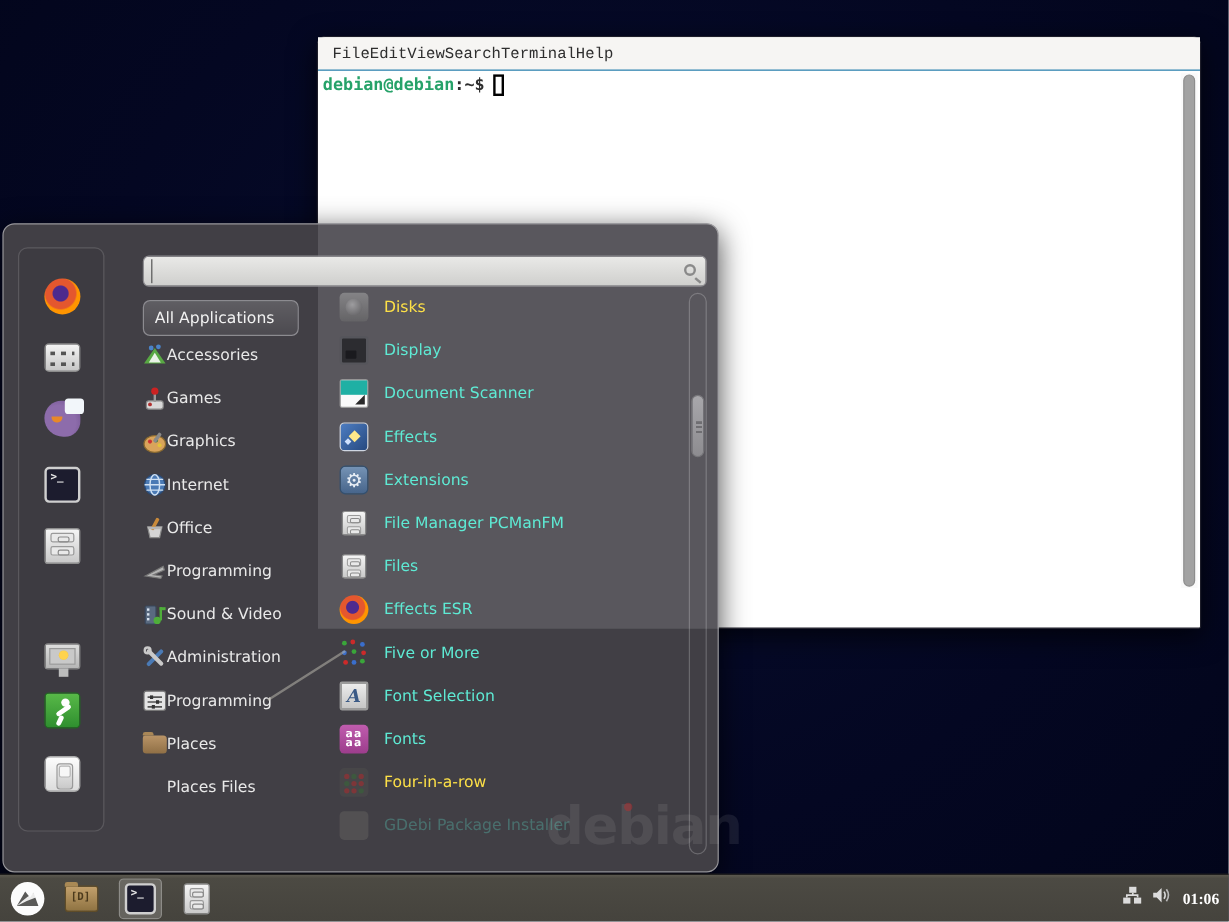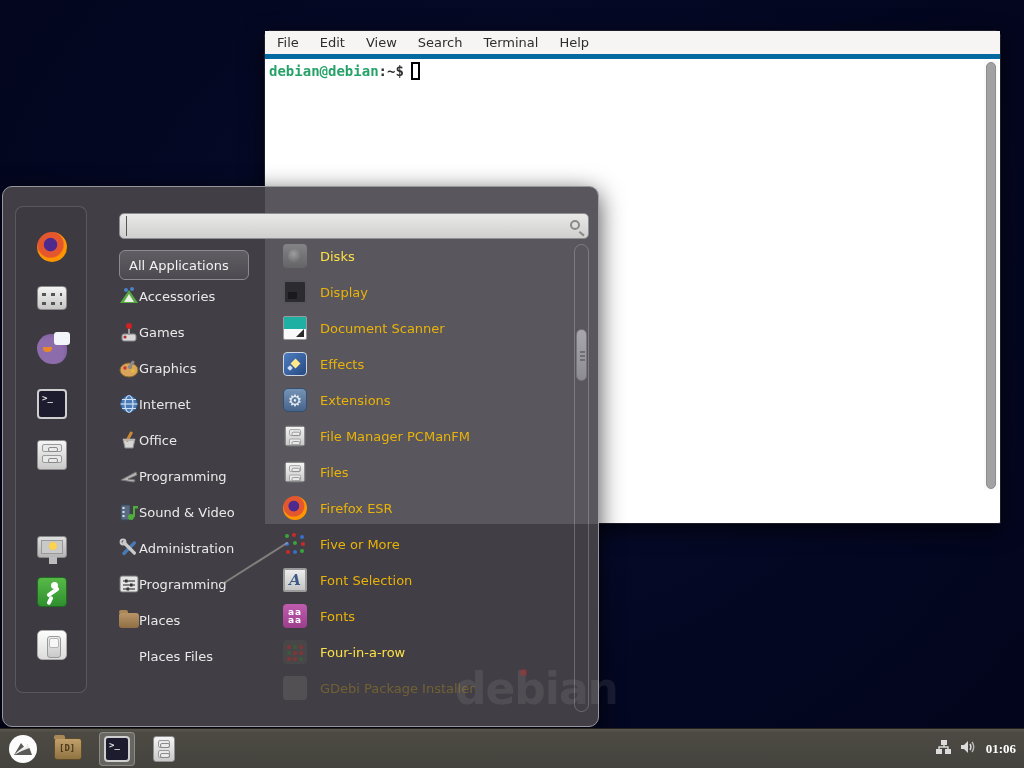--- a/index.html
+++ b/index.html
@@ -19,22 +19,22 @@
   .titlebar .title { font-size:13px; font-weight:bold; color:#3a3a3a; }
   .win-icon { position:absolute; left:14px; top:11px; width:9px; height:10px;
     background:#31363b; border-radius:1px; }
   .win-icon:after{ content:""; position:absolute; left:10px; top:-2px; width:2px; height:3px; background:#6a6a6a;}
   .win-controls { position:absolute; right:14px; top:0; height:32px; display:flex; gap:20px; align-items:center; }
   .wc { width:14px; height:14px; position:relative; cursor:default; }
   .wc-min:after { content:""; position:absolute; left:3px; top:8px; width:7px; height:2px; background:#4a4a4a; }
   .wc-max:after { content:""; position:absolute; left:3px; top:3px; width:7px; height:7px; border:2px solid #4a4a4a; }
   .wc-close:before,.wc-close:after { content:""; position:absolute; left:2px; top:6px; width:10px; height:2px; background:#4a4a4a; }
   .wc-close:before { transform:rotate(45deg);} .wc-close:after { transform:rotate(-45deg);}
-  .menubar { height:28px; background:#f6f5f3; display:flex; align-items:center; gap:21px;
-    padding-left:12px; border-bottom:5px solid #0369a1; }
+  .menubar { height:28px; background:#f6f5f3; display:flex; align-items:center; 
+    padding-left:12px; border-bottom:1px solid #0369a1;font-family:Liberation Mono, monospace; }
   .menubar span { font-size:13px; color:#2e2e2e; }
   .term-content { position:relative; height:433px; background:#fff; }
   .prompt-line { position:absolute; left:4px; top:3px; font-family:"DejaVu Sans Mono","Liberation Mono",monospace;
     font-size:14px; font-weight:bold; display:flex; align-items:center; }
   .prompt-user { color:#26a269; }
   .prompt-suffix { color:#2d2d2d; }
   .term-cursor { display:inline-block; width:9px; height:18px; border:2px solid #000; background:#fff; margin-left:7px; }
   .term-scrollbar { position:absolute; right:2px; top:2px; bottom:2px; width:14px; background:#fafafa; }
   .term-scrollbar .thumb { position:absolute; left:2px; right:2px; top:1px; bottom:1px;
     background:#a2a2a2; border-radius:6px; border:1px solid #8d8d8d; }
@@ -72,21 +72,21 @@
   .cat-selected span { font-size:13px; color:#f2f2f2; }
   .cat-row { position:absolute; left:4px; width:140px; height:28px; display:flex; align-items:center;
     gap:0; cursor:pointer; }
   .cat-row .lbl { font-size:13px; color:#e9e9e9; white-space:nowrap; }
   .cat-row .cic { width:20px; height:20px; flex:0 0 20px; position:relative; }
 
   .apps-col { position:absolute; left:280px; top:0; width:285px; }
   .app-row { position:absolute; left:0; width:285px; height:32px; display:flex; align-items:center;
     gap:13px; cursor:pointer; }
   .app-row .aic { width:24px; height:24px; flex:0 0 24px; position:relative; }
-  .app-row .lbl { font-size:13px; color:#eab308; white-space:nowrap; }
+  .app-row .lbl { font-size:13px; color:#5eead4; white-space:nowrap; }
   .app-row.dim .lbl { color:#fde047; }
   .app-row.dim .aic { opacity:.55; }
   .app-row.faint { opacity:.28; }
 
   .apps-scrollbar { position:absolute; left:571px; top:57px; width:15px; height:468px;
     border:1px solid rgba(255,255,255,.22); border-radius:8px; }
   .apps-scrollbar .thumb { position:absolute; left:1px; top:84px; width:11px; height:52px;
     background:linear-gradient(#a8a7ab,#8d8c90); border-radius:6px; border:1px solid #77767a; }
   .thumb-grip { position:absolute; left:3px; top:21px; width:5px; height:10px;
     background:repeating-linear-gradient(#6f6e72 0 2px, transparent 2px 4px); }
@@ -429,21 +429,21 @@
               <i class="d1"></i>
               <i class="d2"></i>
             </span>
           </span>
         <span class="lbl">Files</span>
       </div>
       <div class="app-row" style="top:305px">
         <span class="aic">
             <span class="sq i-firefox"></span>
           </span>
-        <span class="lbl">Firefox ESR</span>
+        <span class="lbl">Effects ESR</span>
       </div>
       <div class="app-row" style="top:341px">
         <span class="aic i-five">
           <svg width="24" height="24">
               <circle cx="4" cy="4" r="2" fill="#3aa53a"></circle>
               <circle cx="11" cy="3" r="2" fill="#cc2a2a"></circle>
               <circle cx="19" cy="5" r="2" fill="#3a6ecc"></circle>
               <circle cx="4" cy="12" r="2" fill="#3a6ecc"></circle>
               <circle cx="12" cy="11" r="2" fill="#3aa53a"></circle>
               <circle cx="20" cy="12" r="2" fill="#cc2a2a"></circle>

